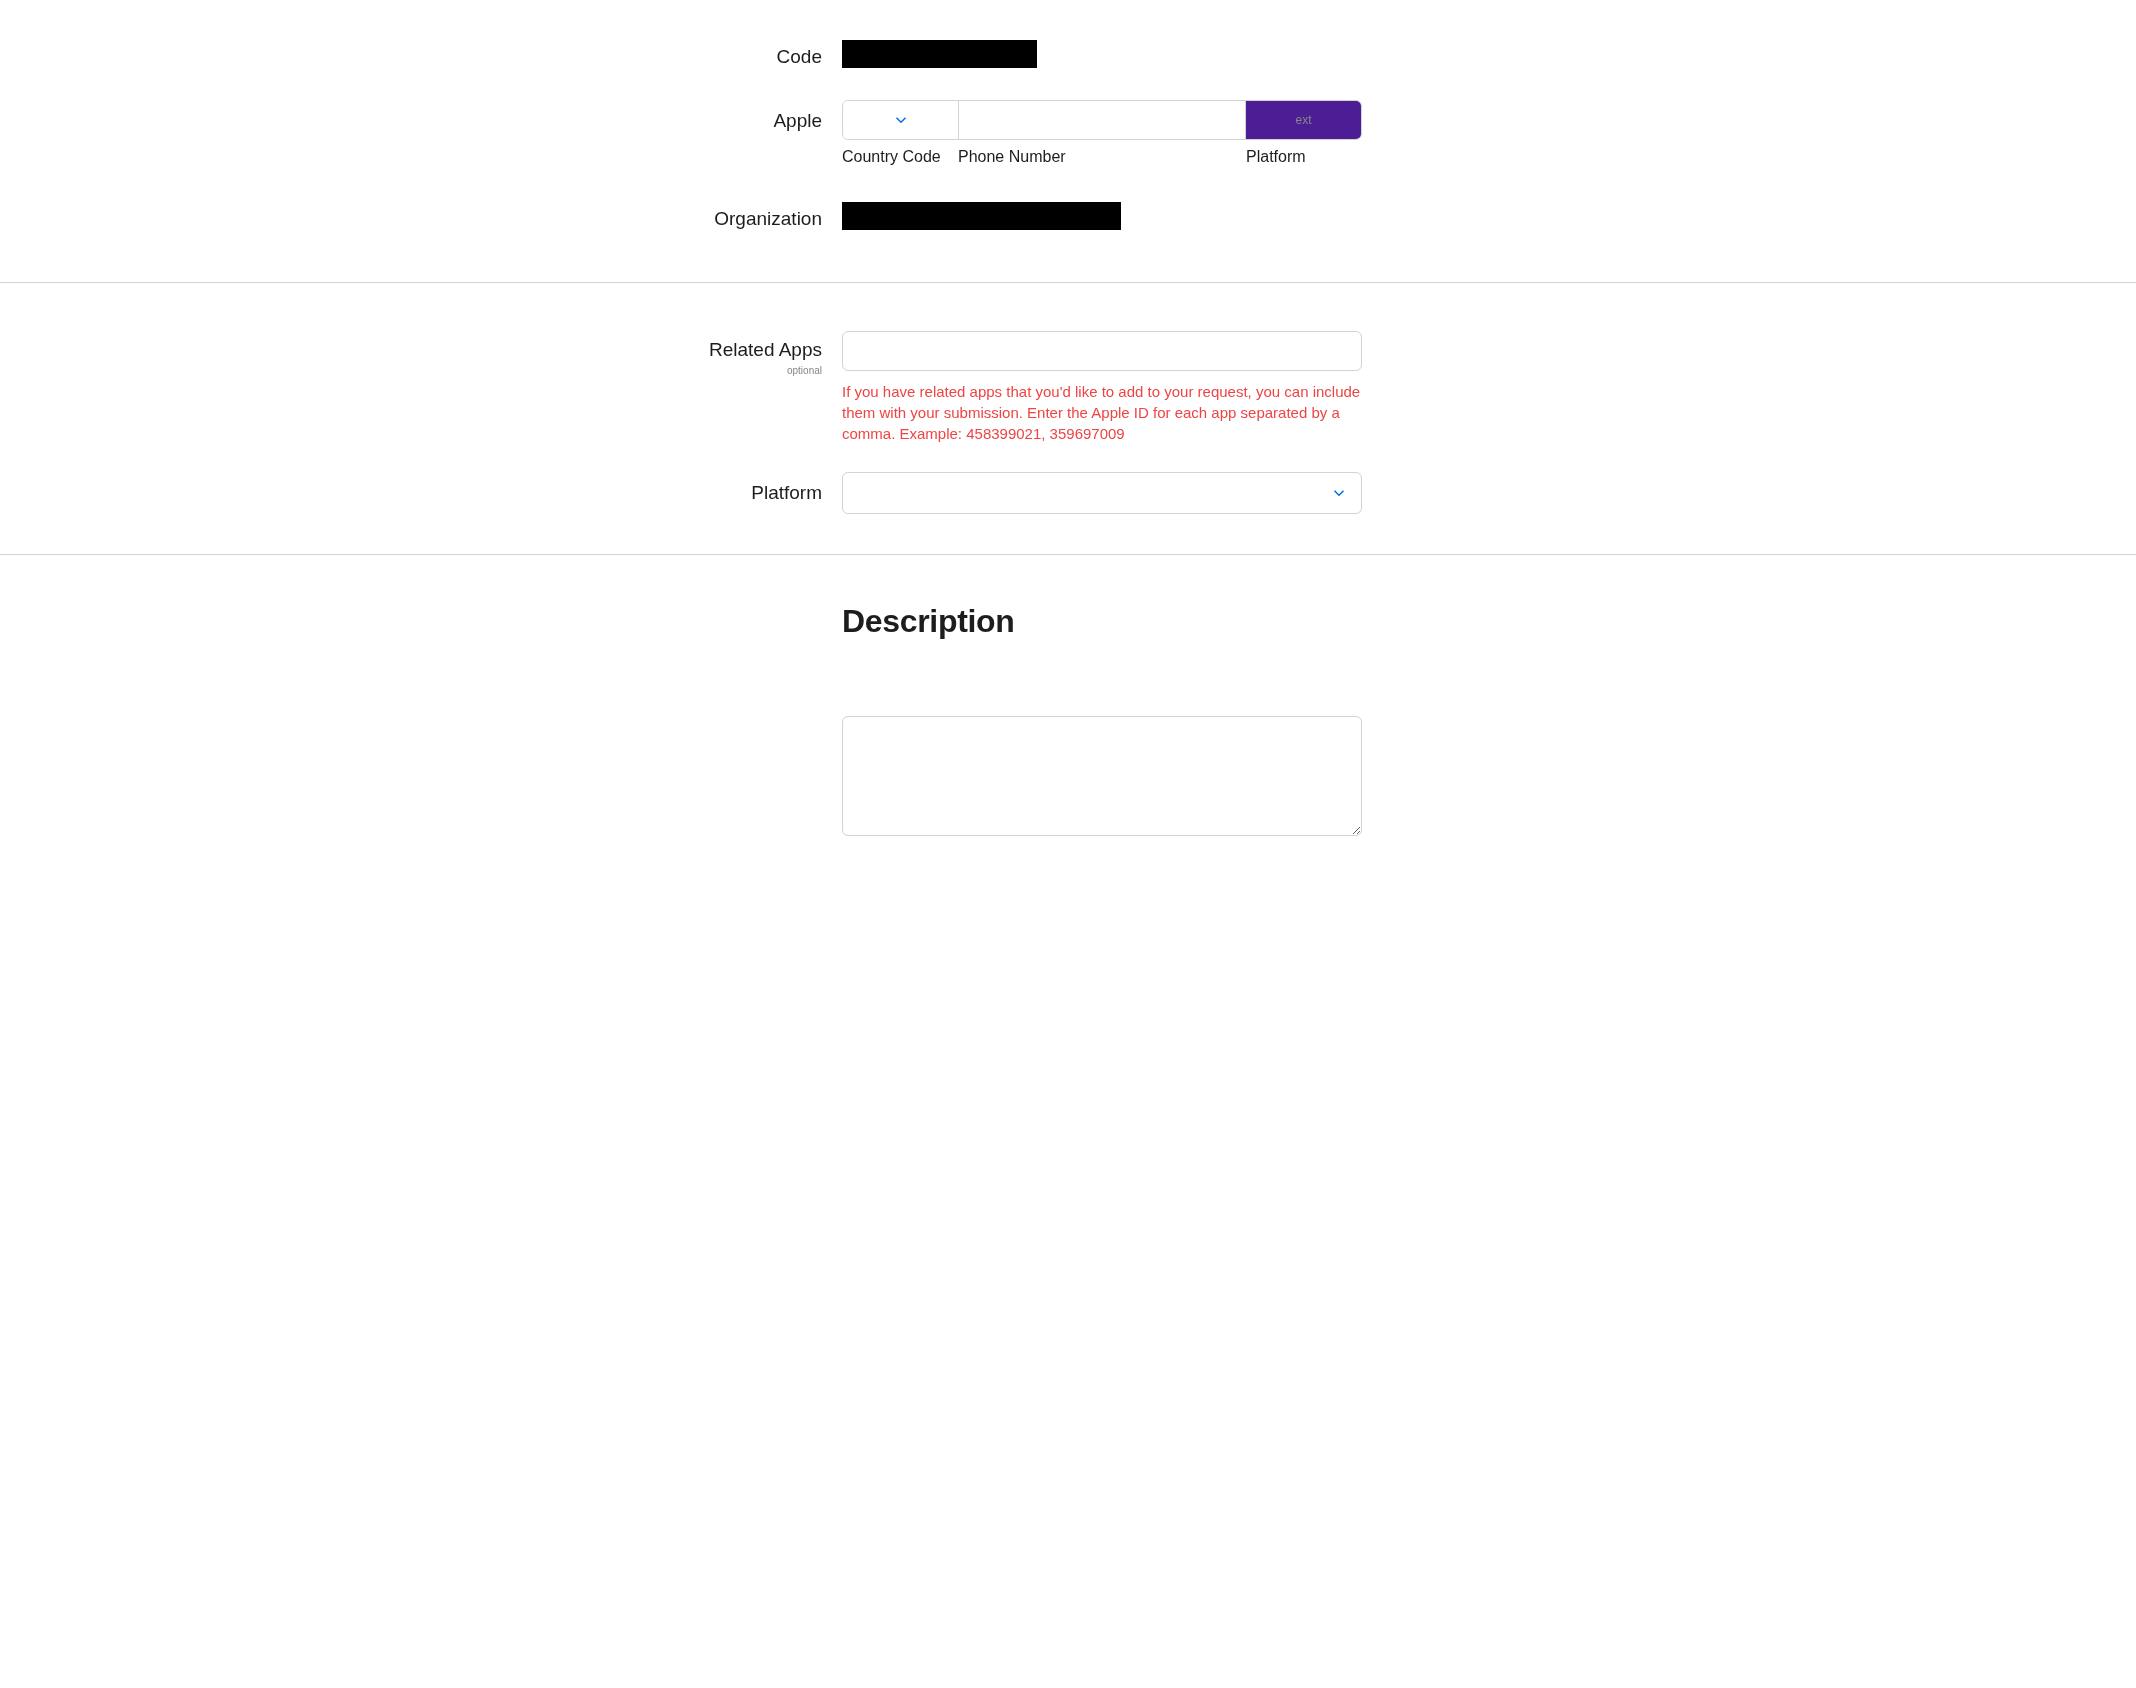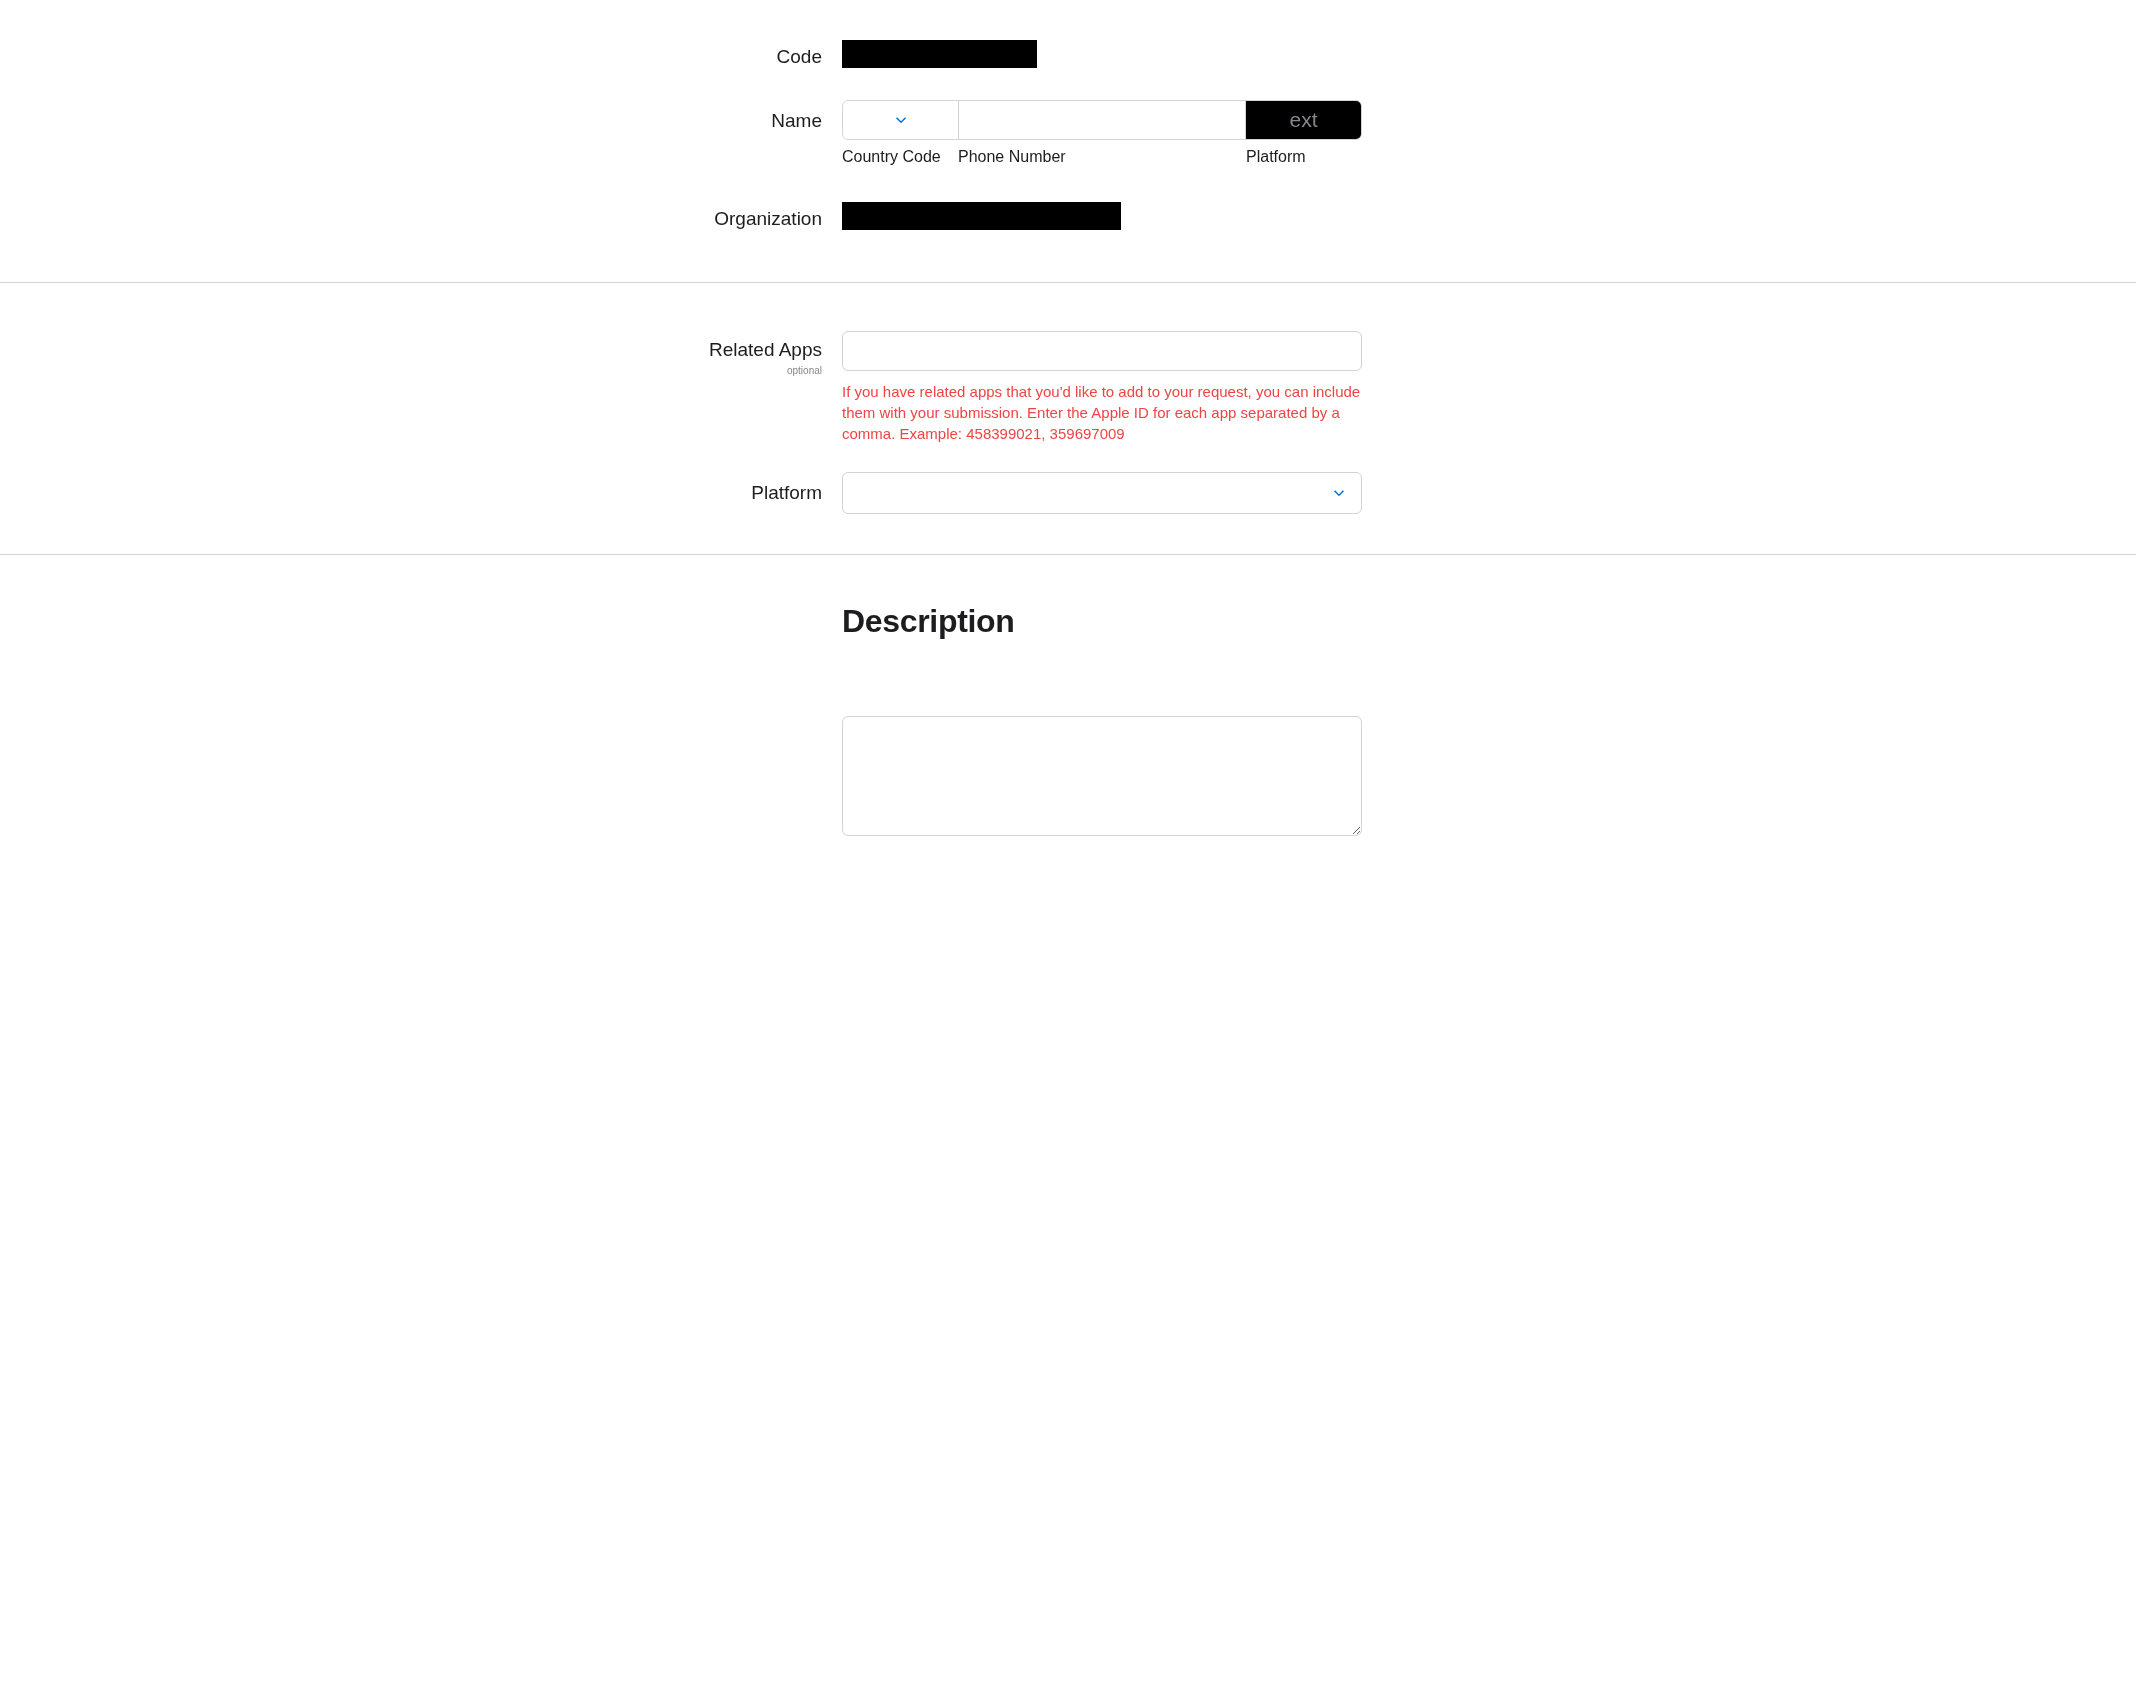--- a/index.html
+++ b/index.html
@@ -85,25 +85,25 @@
       padding: 0 12px;
       font-size: 17px;
       outline: none;
       background: #ffffff;
     }
     .phone-ext {
       width: 116px;
       border-left: 1px solid #d2d2d7;
       border: none;
       padding: 0 12px;
-      font-size: 21px;
+      font-size: 12px;
       text-align: center;
       color: #86868b;
       outline: none;
-      background: #000000;
+      background: #4c1d95;
       border-left: 1px solid #d2d2d7;
     }
     .phone-ext::placeholder {
       color: #86868b;
     }
     .chevron-down {
       width: 18px;
       height: 18px;
       stroke: #0071e3;
       stroke-width: 2;
@@ -205,21 +205,21 @@
       <span class="field-label">Code</span>
     </div>
     <div class="field-col">
       <span class="redacted name"></span>
     </div>
   </div>
 
 
   <div class="form-row" style="margin-bottom: 36px;">
     <div class="label-col top-align">
-      <span class="field-label">Name</span>
+      <span class="field-label">Apple</span>
     </div>
     <div class="field-col">
       <div class="phone-group">
         <div class="phone-country">
           <svg class="chevron-down" viewBox="0 0 24 24">
             <polyline points="6 9 12 15 18 9"></polyline>
           </svg>
         </div>
         <input type="text" class="phone-number" style="">
         <input type="text" class="phone-ext" placeholder="ext" style="">

